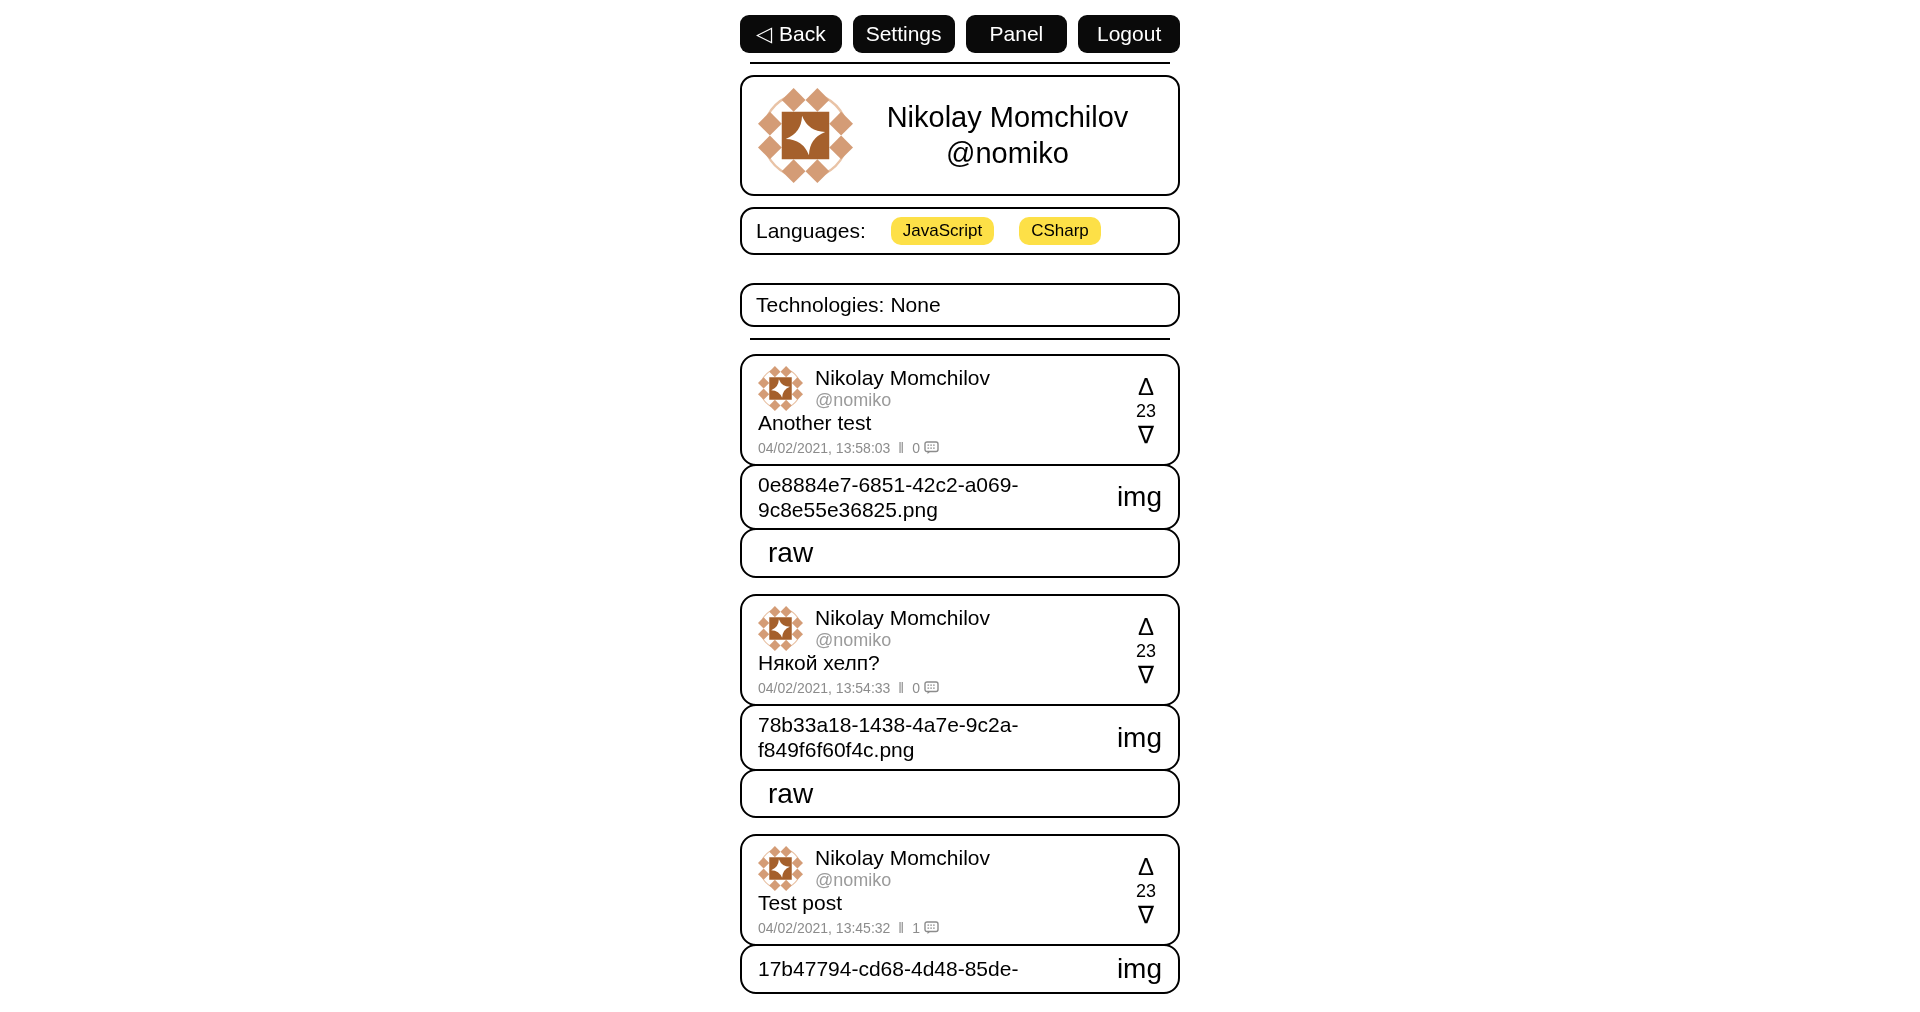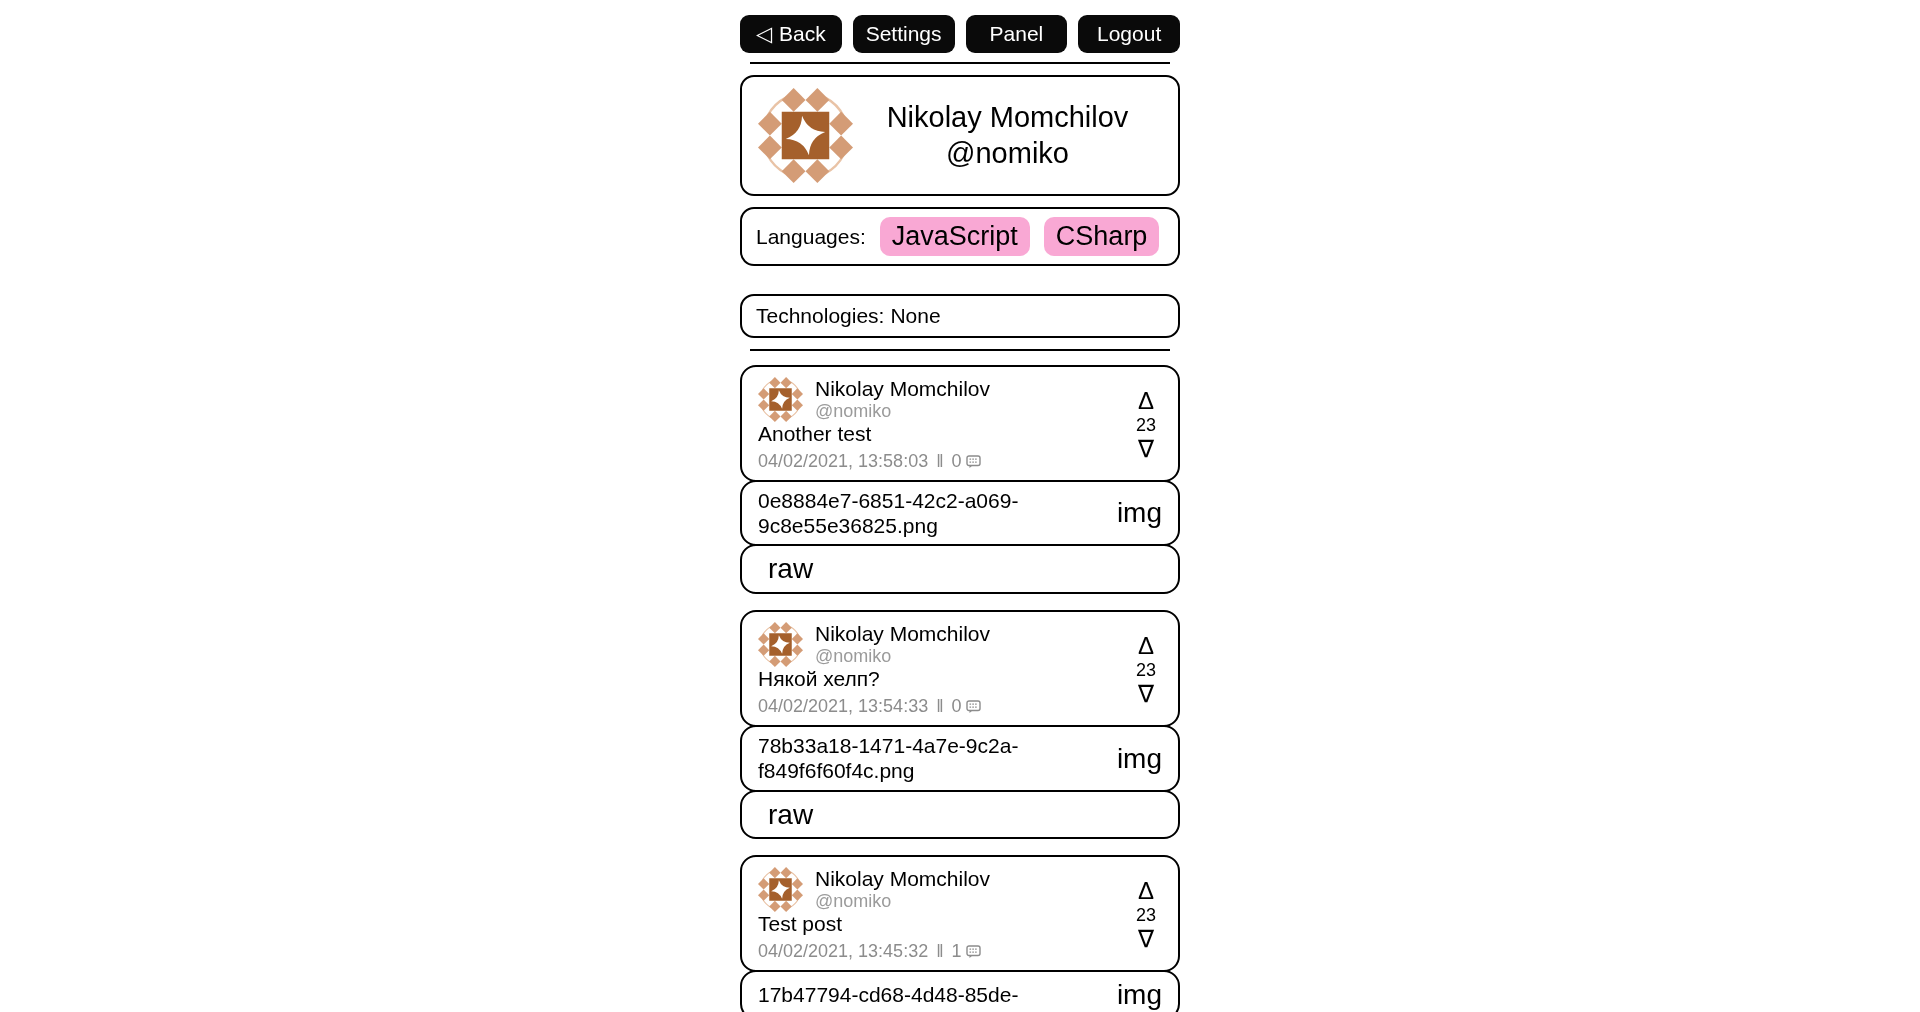--- a/index.html
+++ b/index.html
@@ -19,36 +19,36 @@
 
   
   .card { border:2.5px solid #000; border-radius:14px; background:#fff; }
 
   
   .profile-card { display:flex; align-items:center; padding:11px 16px; margin-top:11px; }
   .profile-avatar { width:95px; height:95px; flex:none; }
   .profile-names { flex:1; text-align:center; font-size:29px; line-height:1.22; }
 
   
-  .langs-card { margin-top:11px; padding:8px 14px; display:flex; align-items:center; gap:14px; font-size:21px; }
-  .pill { background:#f9a8d4; border-radius:10px; padding:4px 12px; font-size:27px; }
+  .langs-card { margin-top:11px; padding:8px 14px; display:flex; align-items:center; gap:25px; font-size:21px; }
+  .pill { background:#fde047; border-radius:10px; padding:4px 12px; font-size:17px; }
   .tech-card { margin-top:28px; padding:8px 14px; font-size:21px; }
   .tech-card .value { margin-left:6px; }
 
   
   .post-group { margin-bottom:16px; }
   .post-card { border:2.5px solid #000; border-radius:16px; background:#fff;
                display:flex; padding:10px 8px 8px 16px; position:relative; z-index:2; }
   .post-main { flex:1; min-width:0; }
   .post-header { display:flex; gap:12px; align-items:center; }
   .post-avatar { width:45px; height:45px; flex:none; }
   .post-author { font-size:21px; line-height:1.15; }
   .post-handle { font-size:18px; line-height:1.15; color:#9b9b9b; }
   .post-title { font-size:21px; line-height:1.1; }
-  .post-meta { font-size:18px; color:#8c8c8c; margin-top:6px; display:flex; align-items:center; gap:8px; }
+  .post-meta { font-size:14px; color:#8c8c8c; margin-top:6px; display:flex; align-items:center; gap:8px; }
   .meta-count { display:flex; align-items:center; gap:4px; }
   .votes { width:48px; flex:none; display:flex; flex-direction:column; align-items:center;
            justify-content:center; gap:3px; }
   .vote-btn { background:none; border:none; font-size:24px; line-height:1;
               font-family:inherit; color:#000; cursor:pointer; padding:0; }
   .vote-count { font-size:18px; line-height:1; }
 
   .att-row { border:2.5px solid #000; border-radius:16px; background:#fff;
              margin-top:-2px; padding:6px 16px; display:flex; align-items:center; position:relative; z-index:1; }
   .att-name { flex:1; min-width:0; font-size:21px; line-height:1.2; overflow-wrap:break-word; }
@@ -190,21 +190,21 @@
           </span>
         </div>
       </div>
       <div class="votes">
         <button class="vote-btn">Δ</button>
         <span class="vote-count">23</span>
         <button class="vote-btn">∇</button>
       </div>
     </div>
     <div class="att-row">
-      <div class="att-name">78b33a18-1471-4a7e-9c2a-f849f6f60f4c.png</div>
+      <div class="att-name">78b33a18-1438-4a7e-9c2a-f849f6f60f4c.png</div>
       <div class="att-type">img</div>
     </div>
     <div class="att-row">
       <div class="att-type">raw</div>
     </div>
   </div>
 
   <div class="post-group">
     <div class="post-card">
       <div class="post-main">

